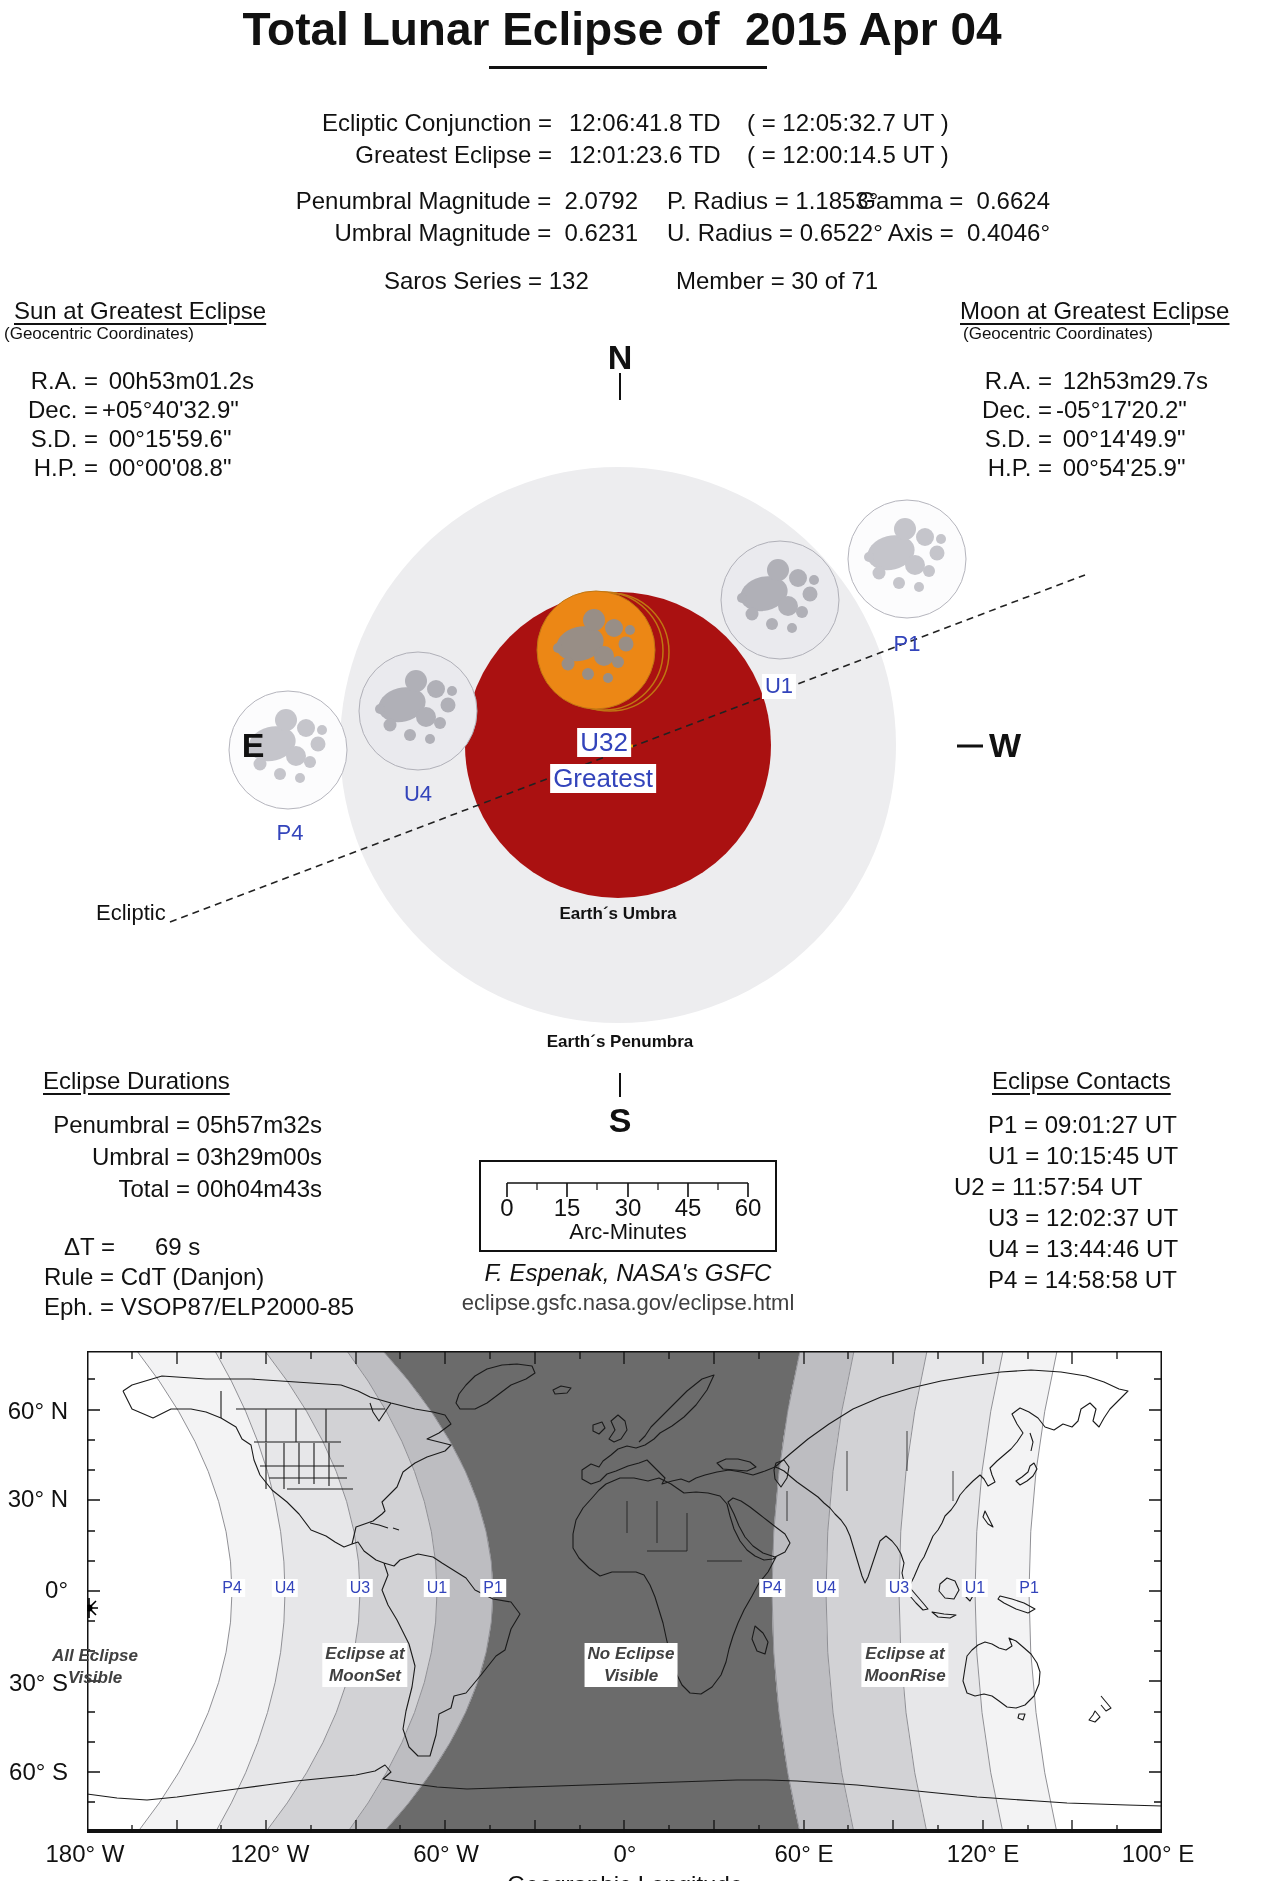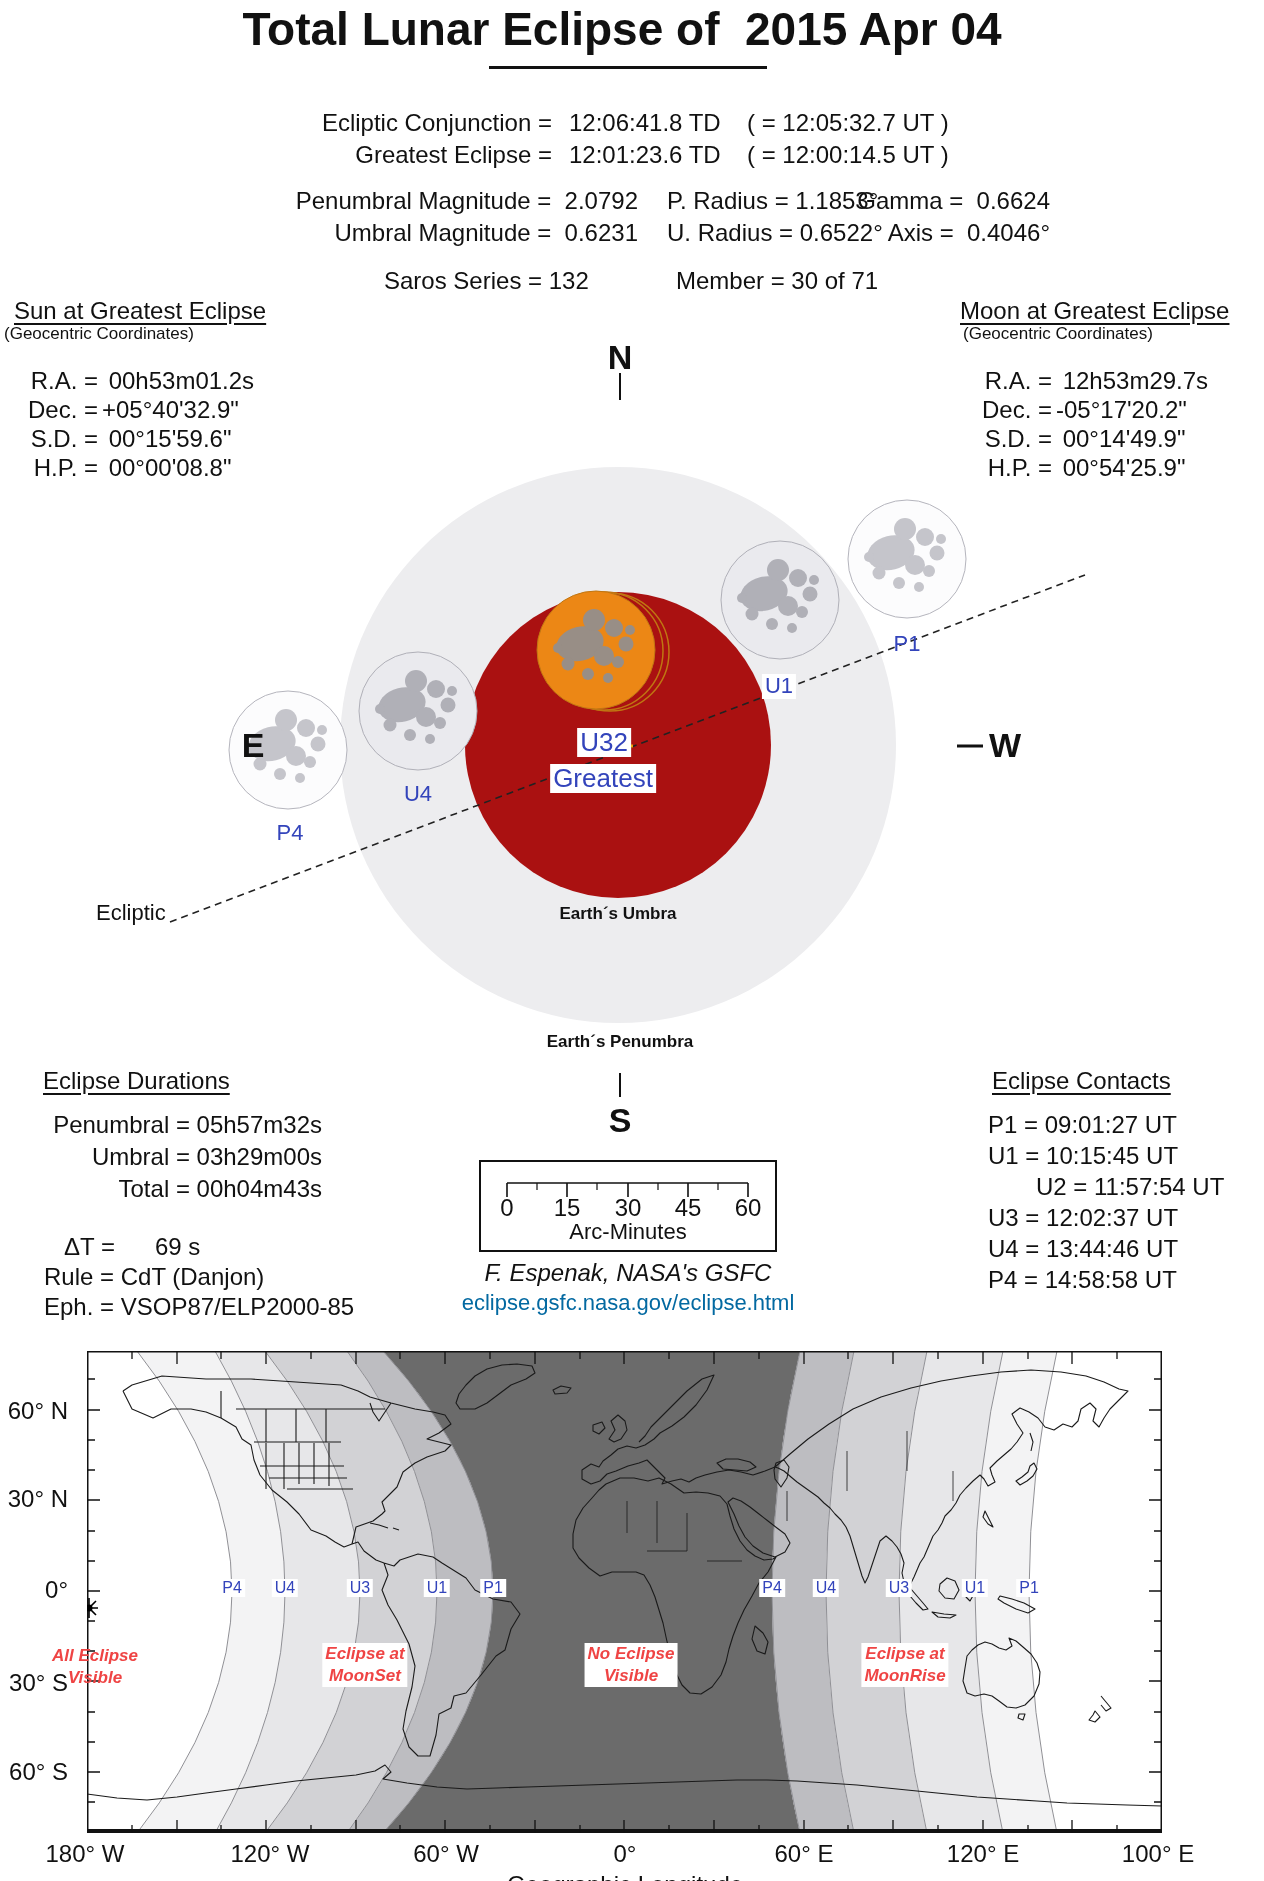--- a/index.html
+++ b/index.html
@@ -8,21 +8,21 @@
   .t{position:absolute;white-space:pre;line-height:1.12}
   .c{transform:translateX(-50%)}
   .b{font-weight:bold}
   .i{font-style:italic}
   .ra{text-align:right}
   .u{text-decoration:underline;text-underline-offset:4px}
   .f46{font-size:46px}.f34{font-size:34px}.f24{font-size:24px}.f23{font-size:17px}
   .f22{font-size:22px}.f21{font-size:26px}.f17{font-size:17px}.f16{font-size:16px}
   .blue{color:#3344bb}
   .wbox{background:#fff;padding:0 3px}
-  .red{color:#ef4444;font-style:italic;font-weight:bold;text-align:center;line-height:22px}
+  .red{color:#404040;font-style:italic;font-weight:bold;text-align:center;line-height:22px}
   svg{position:absolute;display:block}
   .rule{position:absolute;background:#111}
 </style>
 </head>
 <body>
 
 <div class="t c b f46" style="left:622px;top:4px">Total Lunar Eclipse of  2015 Apr 04</div>
 <div class="rule" style="left:489px;top:66px;width:278px;height:3px"></div>
 
 <div class="t f24 ra" style="left:200px;top:110px;width:352px">Ecliptic Conjunction =</div>
@@ -128,41 +128,41 @@
 <div class="t f24 ra" style="left:30px;top:1112px;width:292px">Penumbral = 05h57m32s</div>
 <div class="t f24 ra" style="left:30px;top:1144px;width:292px">Umbral = 03h29m00s</div>
 <div class="t f24 ra" style="left:30px;top:1176px;width:292px">Total = 00h04m43s</div>
 <div class="t f24" style="left:64px;top:1234px">ΔT =      69 s</div>
 <div class="t f24" style="left:44px;top:1264px">Rule = CdT (Danjon)</div>
 <div class="t f24" style="left:44px;top:1294px">Eph. = VSOP87/ELP2000-85</div>
 
 <div class="t f24 u" style="left:992px;top:1068px">Eclipse Contacts</div>
 <div class="t f24" style="left:988px;top:1112px">P1 = 09:01:27 UT</div>
 <div class="t f24" style="left:988px;top:1143px">U1 = 10:15:45 UT</div>
-<div class="t f24" style="left:1036px;top:1174px">U2 = 11:57:54 UT</div>
+<div class="t f24" style="left:954px;top:1174px">U2 = 11:57:54 UT</div>
 <div class="t f24" style="left:988px;top:1205px">U3 = 12:02:37 UT</div>
 <div class="t f24" style="left:988px;top:1236px">U4 = 13:44:46 UT</div>
 <div class="t f24" style="left:988px;top:1267px">P4 = 14:58:58 UT</div>
 
 <div style="position:absolute;left:479px;top:1160px;width:294px;height:88px;border:2px solid #111;background:#fff">
   <svg style="left:0;top:0" width="294" height="88" viewBox="0 0 294 88">
     <path d="M26 21H267" stroke="#111" stroke-width="1.6" fill="none"></path>
     <path d="M26 21V35 M86 21V35 M147 21V35 M207 21V35 M267 21V35" stroke="#111" stroke-width="1.6"></path>
     <path d="M56 21V28 M116 21V28 M177 21V28 M237 21V28" stroke="#111" stroke-width="1.2"></path>
   </svg>
   <div class="t c f24" style="left:26px;top:33px">0</div>
   <div class="t c f24" style="left:86px;top:33px">15</div>
   <div class="t c f24" style="left:147px;top:33px">30</div>
   <div class="t c f24" style="left:207px;top:33px">45</div>
   <div class="t c f24" style="left:267px;top:33px">60</div>
   <div class="t c f22" style="left:147px;top:58px">Arc-Minutes</div>
 </div>
 
 <div class="t c i f24" style="left:628px;top:1260px">F. Espenak, NASA's GSFC</div>
-<div class="t c f22" style="left:628px;top:1291px;color:#0369a1">eclipse.gsfc.nasa.gov/eclipse.html</div>
+<div class="t c f22" style="left:628px;top:1291px;color:#404040">eclipse.gsfc.nasa.gov/eclipse.html</div>
 
 <svg style="left:87px;top:1351px" width="1075" height="482" viewBox="0 0 1075 482">
   <rect x="0" y="0" width="1075" height="482" fill="#ffffff"></rect>
   <g>
     <path d="M50 0Q240 241 50 482L128 482Q268 241 128 0Z" fill="#f3f3f4"></path>
     <path d="M128 0Q268 241 128 482L178 482Q368 241 178 0Z" fill="#e7e7e9"></path>
     <path d="M178 0Q368 241 178 482L260 482Q440 241 260 0Z" fill="#d2d2d5"></path>
     <path d="M260 0Q440 241 260 482L296 482Q516 241 296 0Z" fill="#bdbdc1"></path>
     <path d="M296 0Q516 241 296 482L713 482Q657 241 713 0Z" fill="#6b6b6b"></path>
     <path d="M713 0Q657 241 713 482L767 482Q711 241 767 0Z" fill="#bdbdc1"></path>

